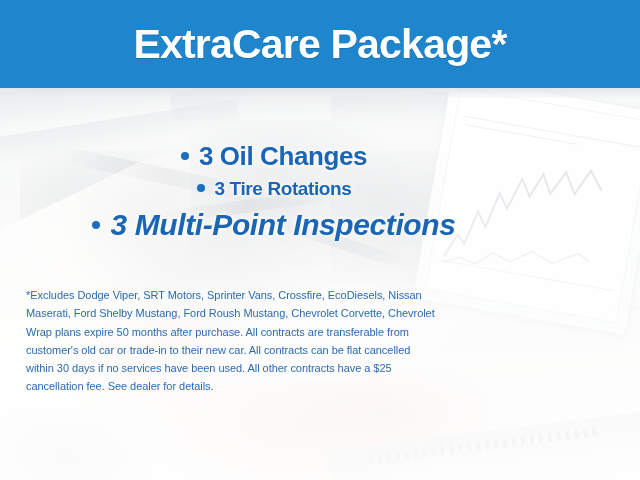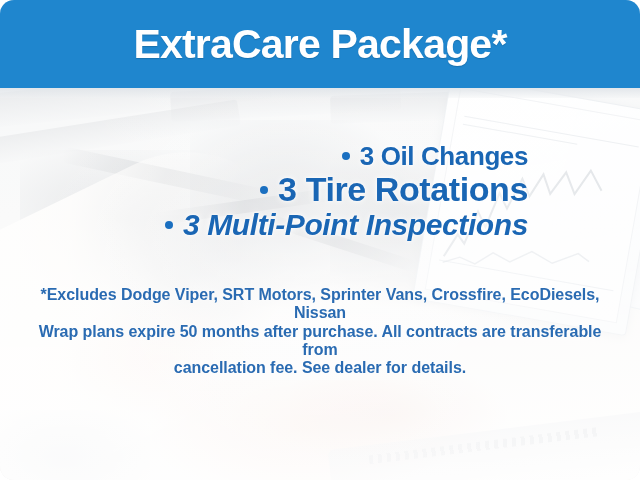--- a/index.html
+++ b/index.html
@@ -8,21 +8,20 @@
     padding: 0;
     background: #ffffff;
   }
   #ad {
     position: relative;
     width: 640px;
     height: 480px;
     overflow: hidden;
     font-family: "Liberation Sans", sans-serif;
     background: #f2f3f4;
-    border-radius: 14px;
   }
 
   
   .bg {
     position: absolute;
     left: 0; top: 0;
     width: 640px; height: 480px;
     overflow: hidden;
     background: linear-gradient(175deg, #e9ebed 0%, #eef0f1 26%, #f3f3f2 48%, #f7f5f3 72%, #fbfaf8 100%);
   }
@@ -159,52 +158,51 @@
     color: #ffffff;
     letter-spacing: -0.8px;
     line-height: 1;
     white-space: nowrap;
     text-shadow: 0 1px 1px rgba(12,74,120,.35);
   }
 
   
   .bullets {
     position: absolute;
-    left: 4px; top: 140px;
+    left: 12px; top: 140px;
     width: 524px;
-    text-align: right;
+    text-align: center;
   }
   .bullet-line {
     color: #1a66b4;
     font-weight: bold;
     letter-spacing: -0.4px;
     white-space: nowrap;
     text-shadow: 0 0 7px rgba(255,255,255,.95), 0 0 3px rgba(255,255,255,.95);
   }
   .bullet-line .dot {
     display: inline-block;
     width: 8px; height: 8px;
     border-radius: 50%;
     background: #1a6fc0;
     vertical-align: middle;
     margin: 0 10px 4px 0;
   }
   .b1 { font-size: 26px; line-height: 32px; }
-  .b2 { font-size: 34px; line-height: 34px; }
+  .b2 { font-size: 19px; line-height: 34px; }
   .b3 { font-size: 30px; line-height: 38px; font-style: italic; }
 
   
   .finepr {
     position: absolute;
     left: 26px; top: 286px;
     width: 588px;
-    text-align: center;
     color: #2a6bb2;
-    font-size: 16px;
-    font-weight: bold;
+    font-size: 11px;
+    font-weight: normal;
     line-height: 18.3px;
     letter-spacing: -0.05px;
     text-shadow: 0 0 5px rgba(255,255,255,.9);
   }
 </style>
 </head>
 <body>
 
 <div id="ad">
 
@@ -265,17 +263,20 @@
     <div class="bullet-line b2">
       <span class="dot"></span><span>3 Tire Rotations</span>
     </div>
     <div class="bullet-line b3">
       <span class="dot"></span><span>3 Multi-Point Inspections</span>
     </div>
   </div>
 
   <div class="finepr">
     <div>*Excludes Dodge Viper, SRT Motors, Sprinter Vans, Crossfire, EcoDiesels, Nissan</div>
+    <div>Maserati, Ford Shelby Mustang, Ford Roush Mustang, Chevrolet Corvette, Chevrolet</div>
     <div>Wrap plans expire 50 months after purchase. All contracts are transferable from</div>
+    <div>customer's old car or trade-in to their new car. All contracts can be flat cancelled</div>
+    <div>within 30 days if no services have been used. All other contracts have a $25</div>
     <div>cancellation fee. See dealer for details.</div>
   </div>
 
 </div>
 
 </body></html>

